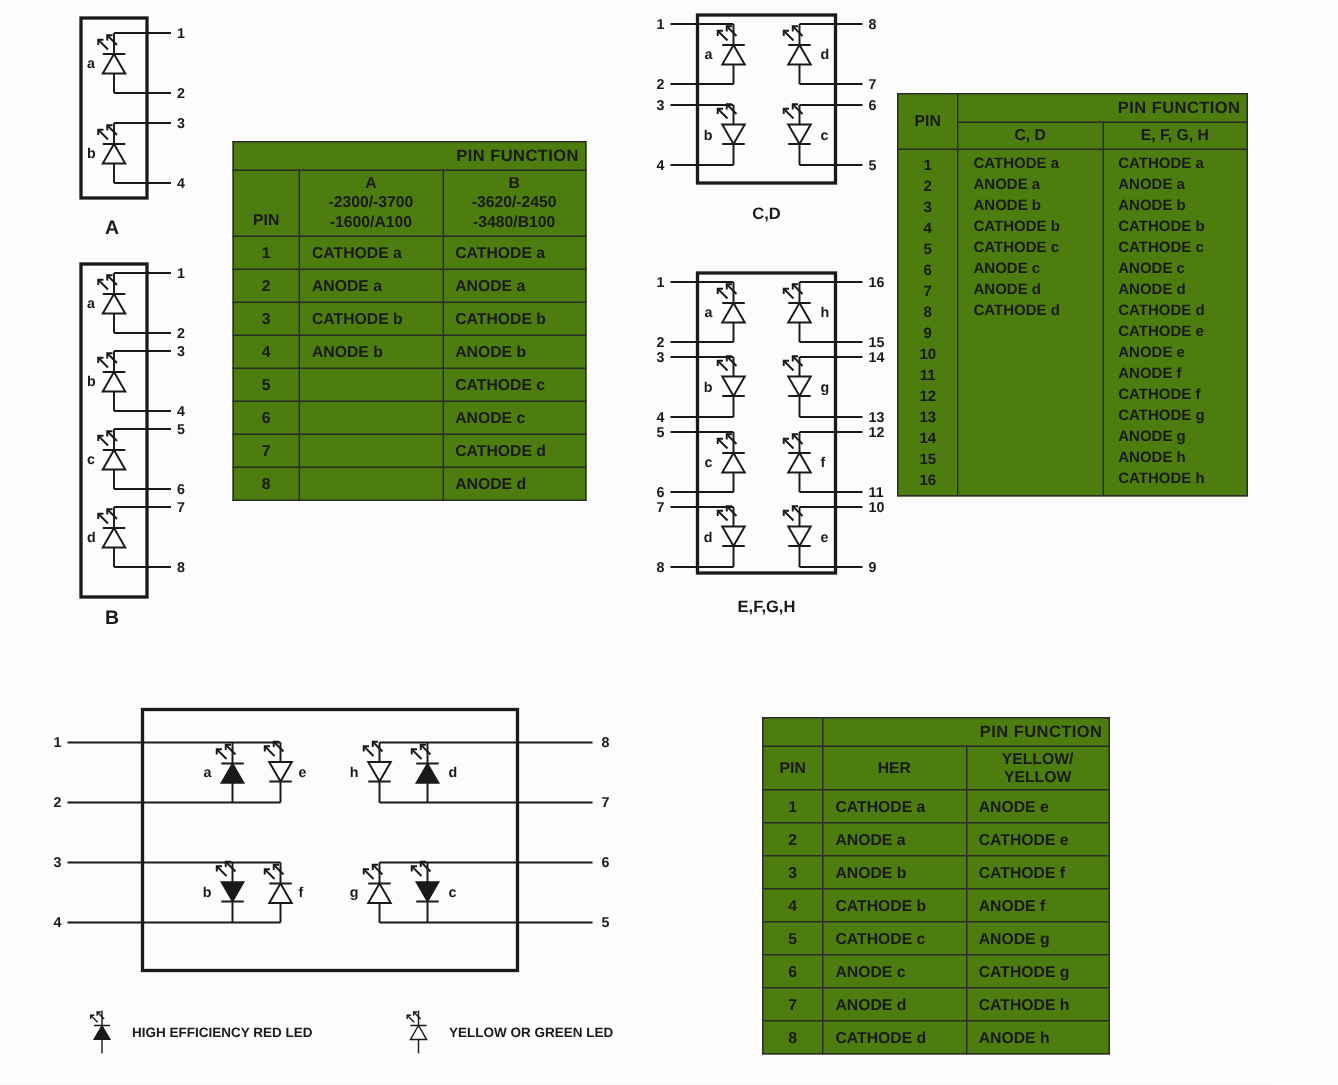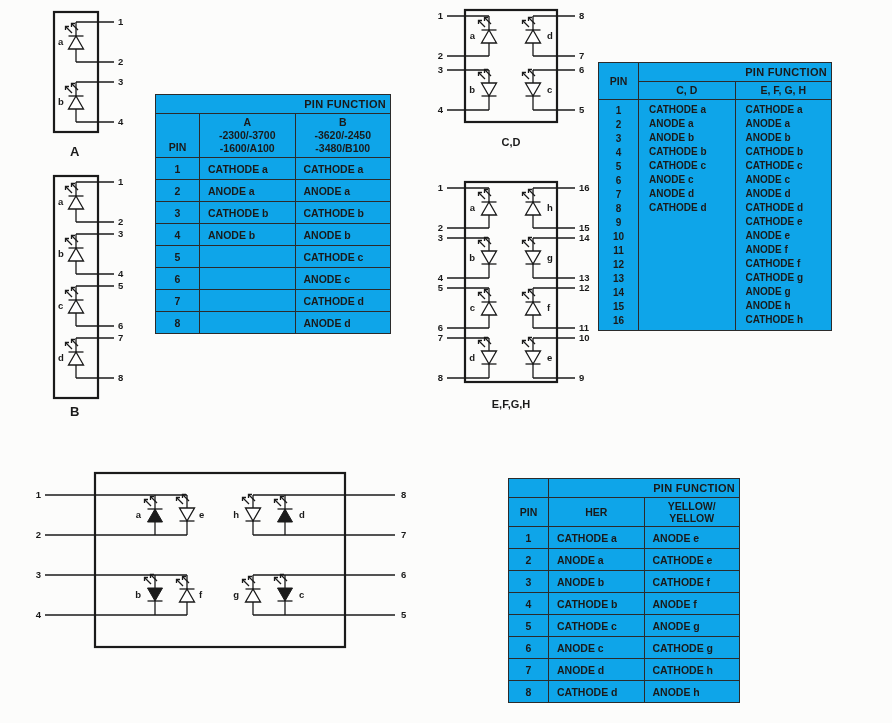--- a/index.html
+++ b/index.html
@@ -16,21 +16,21 @@
   #dia-bi   { left:25px;  top:455px; }
 
   #page svg line, #page svg polyline { stroke:#1a1a1a; stroke-width:1.3; fill:none; }
   #page svg rect { stroke:#1a1a1a; stroke-width:2.2; fill:none; }
   #page svg .tri-o { fill:#ffffff; stroke:#1a1a1a; stroke-width:1.3; }
   #page svg .tri-f { fill:#1a1a1a; stroke:#1a1a1a; stroke-width:1; }
   #page svg text { fill:#1a1a1a; font-family:"Liberation Sans",sans-serif; font-size:9.5px; font-weight:bold; }
   #page svg text.pkg { font-size:13px; }
   #page svg text.pkg-sm { font-size:11px; }
 
-  .tbl { position:absolute; border-collapse:collapse; background:#0ea5e9;
+  .tbl { position:absolute; border-collapse:collapse; background:#4d7c0f;
          border:1.5px solid #2b2b2b; table-layout:fixed; }
   .tbl th, .tbl td { border:1px solid #2b2b2b; }
   .tbl .title { font-size:11px; font-weight:bold; text-align:right; padding:3px 4px; letter-spacing:.3px; }
   .tbl .chead { font-size:10.5px; font-weight:bold; text-align:center; line-height:13px; padding:2px 2px; vertical-align:middle; }
   .tbl .pinh  { font-size:10.5px; font-weight:bold; text-align:center; vertical-align:bottom; padding:2px 2px 4px 2px; }
   .tbl .pinh2 { font-size:10.5px; font-weight:bold; text-align:center; vertical-align:middle; }
   .tbl td.pin { text-align:center; font-size:10.5px; font-weight:bold; }
   .tbl td.fn  { text-align:left; font-size:10.5px; font-weight:bold; padding:2px 8px; }
 
   #tab-ab { left:155px; top:94px;  width:236px; }
@@ -263,20 +263,34 @@
       <text x="174" y="63">e</text>
       <text x="214" y="63" text-anchor="end">h</text>
       <text x="274" y="63">d</text>
       <text x="116" y="143" text-anchor="end">b</text>
       <text x="174" y="143">f</text>
       <text x="214" y="143" text-anchor="end">g</text>
       <text x="274" y="143">c</text>
     </svg>
   </div>
 
+  <div id="legend">
+    <div class="legend-item">
+      <svg width="26" height="30" viewBox="-13 -15 26 30">
+        <use href="#d-ct-f" transform="scale(0.72)"></use>
+      </svg>
+      <span>HIGH EFFICIENCY RED LED</span>
+    </div>
+    <div class="legend-item">
+      <svg width="26" height="30" viewBox="-13 -15 26 30">
+        <use href="#d-ct-o" transform="scale(0.72)"></use>
+      </svg>
+      <span>YELLOW OR GREEN LED</span>
+    </div>
+  </div>
 
   <table class="tbl" id="tab-ab">
     <colgroup>
         <col class="c-pin">
         <col>
         <col>
       </colgroup>
     <thead>
       <tr>
         <th class="title" colspan="3">PIN FUNCTION</th>

